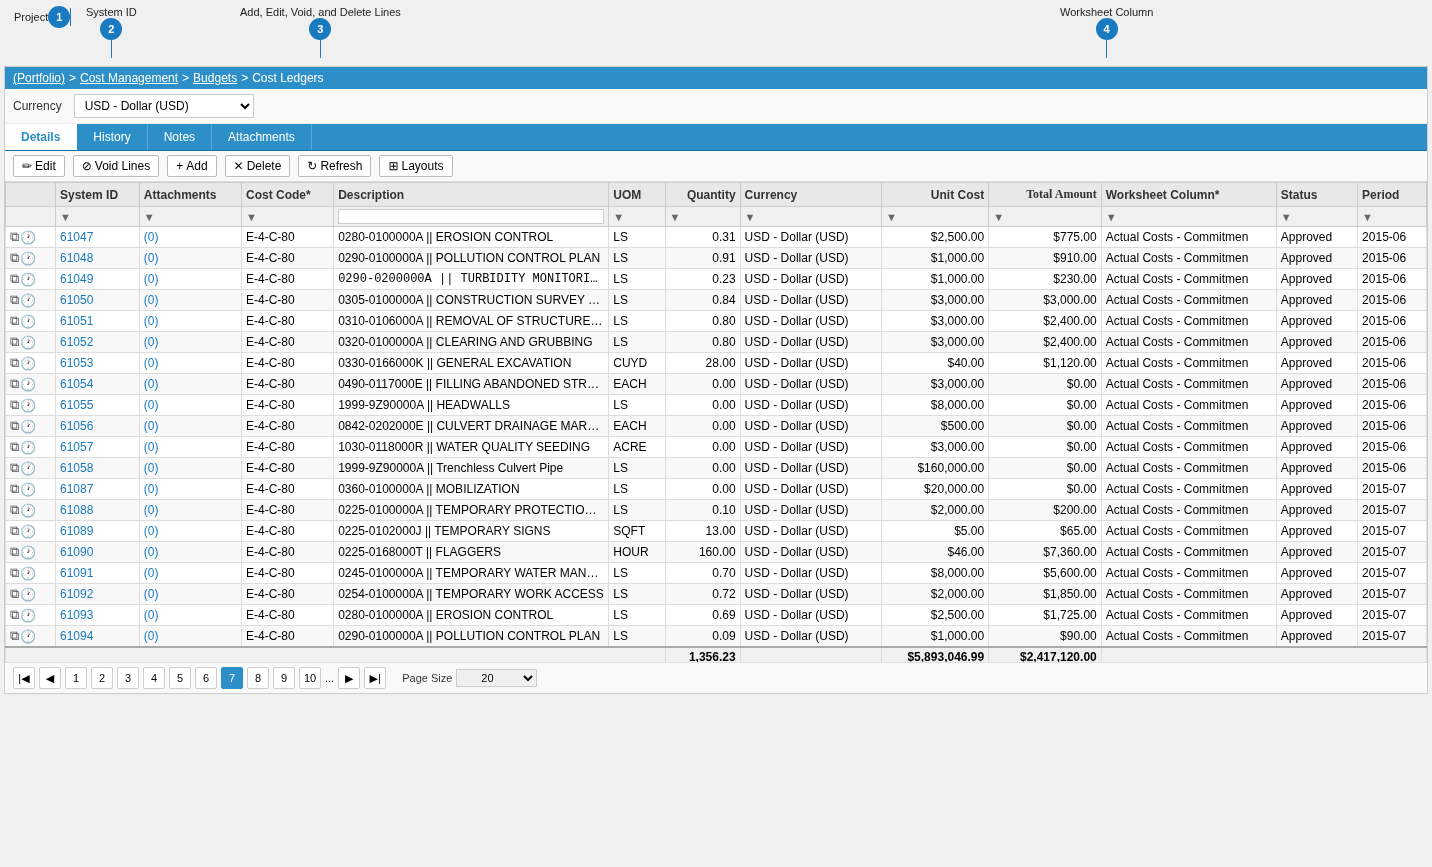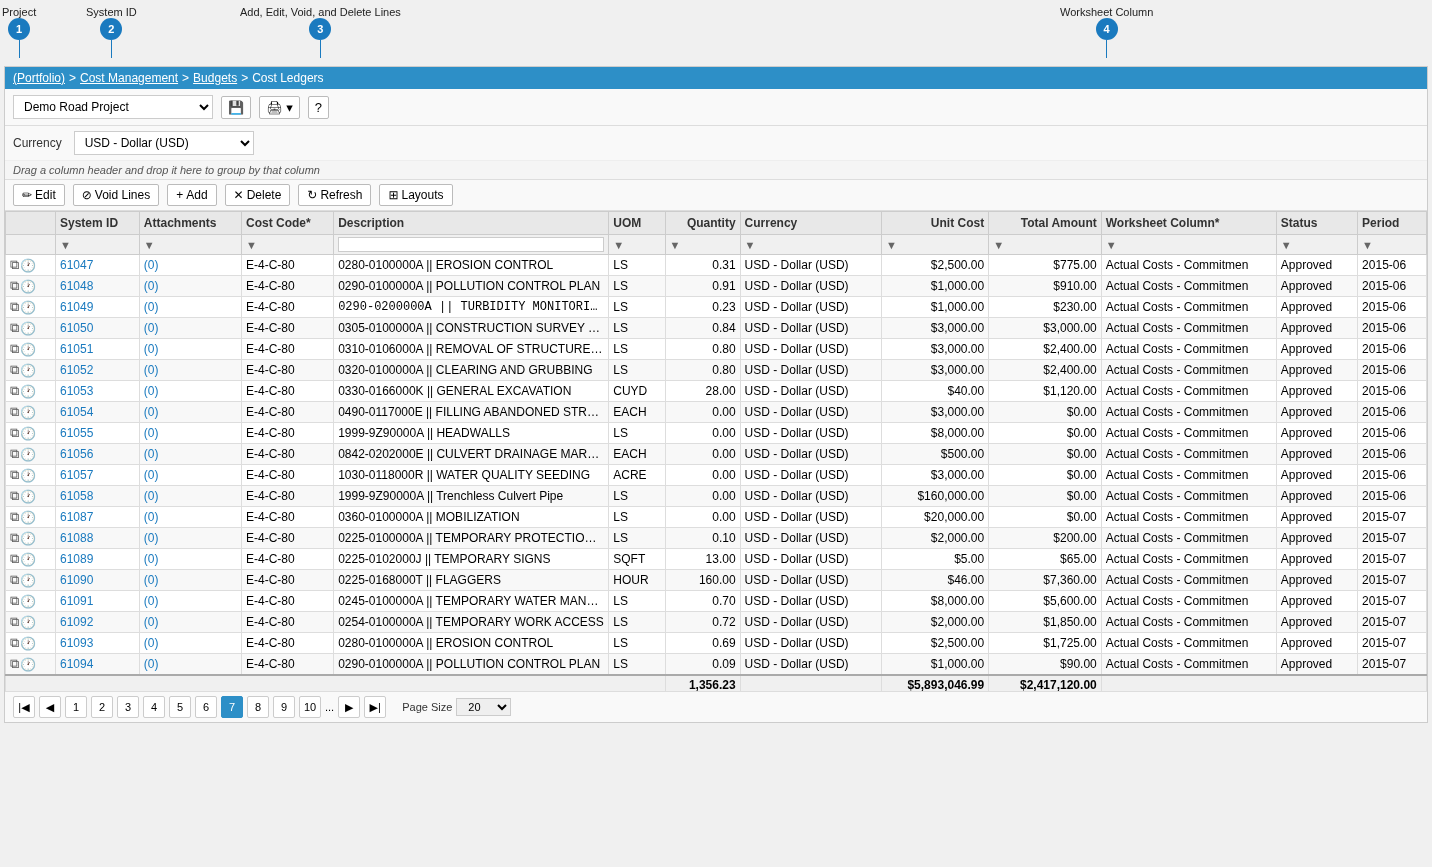--- a/index.html
+++ b/index.html
@@ -180,29 +180,29 @@
       border-radius: 2px;
     }
     .page-btn.active {
       background: #2d8fc7;
       color: white;
       border-color: #2d8fc7;
     }
     .page-size-label { font-size: 11px; color: #333; margin-left: 12px; }
     .page-size-select {
       border: 1px solid #ccc;
-      padding: 1px 7px;
+      padding: 1px 20px;
       font-size: 11px;
     }
   </style>
 </head>
 <body>
 
 <div style="position:relative; height:62px; background:#f0f0f0;">
-  <div style="position:absolute; left:2px; top:6px; display:flex; flex-direction:column; align-items:center;text-align:center;">
+  <div style="position:absolute; left:14px; top:6px; display:flex; align-items:center;text-align:center;">
     <span style="font-size:11px;color:#222;">Project</span>
     <div style="width:22px;height:22px;background:#1a7abf;border-radius:50%;color:white;display:flex;align-items:center;justify-content:center;font-size:11px;font-weight:bold;">1</div>
     <div style="width:1px;height:18px;background:#1a7abf;"></div>
   </div>
   <div style="position:absolute; left:86px; top:6px; display:flex; flex-direction:column; align-items:center;">
     <span style="font-size:11px;color:#222;">System ID</span>
     <div style="width:22px;height:22px;background:#1a7abf;border-radius:50%;color:white;display:flex;align-items:center;justify-content:center;font-size:11px;font-weight:bold;">2</div>
     <div style="width:1px;height:18px;background:#1a7abf;"></div>
   </div>
   <div style="position:absolute; left:240px; top:6px; display:flex; flex-direction:column; align-items:center;">
@@ -222,34 +222,33 @@
   <div class="breadcrumb-bar">
     <a>(Portfolio)</a>
     <span> &gt; </span>
     <a>Cost Management</a>
     <span> &gt; </span>
     <a>Budgets</a>
     <span> &gt; </span>
     <span>Cost Ledgers</span>
   </div>
 
-  <div class="toolbar-row">
-    <select class="project-select"><option>Demo Road Project</option></select>
-    <button class="toolbar-btn" title="Save">💾</button>
-    <button class="toolbar-btn" title="Print">🖨 ▾</button>
-    <button class="toolbar-btn" title="Help">?</button>
-  </div>
 
   <div class="currency-row">
     <span class="currency-label">Currency</span>
     <select class="currency-select"><option>USD - Dollar (USD)</option></select>
   </div>
 
-
-  <div class="drag-hint">Drag a column header and drop it here to group by that column</div>
+  <div class="tabs-bar">
+    <div class="tab active">Details</div>
+    <div class="tab">History</div>
+    <div class="tab">Notes</div>
+    <div class="tab">Attachments</div>
+  </div>
+
 
   <div class="actions-bar">
     <button class="action-btn">
       <span>✏</span>
       <span>Edit</span>
     </button>
     <button class="action-btn">
       <span>⊘</span>
       <span>Void Lines</span>
     </button>
@@ -277,21 +276,21 @@
         <tr>
           <th style="width:40px;"></th>
           <th style="width:55px;">System ID</th>
           <th style="width:70px;">Attachments</th>
           <th style="width:70px;">Cost Code*</th>
           <th style="width:220px;">Description</th>
           <th style="width:45px;">UOM</th>
           <th style="width:60px;" class="numeric">Quantity</th>
           <th style="width:110px;">Currency</th>
           <th style="width:80px;" class="numeric">Unit Cost</th>
-          <th style="width:90px;" class="numeric">Total Amount</th>
+          <th style="width:90px;font-family:Liberation Serif, serif;" class="numeric">Total Amount</th>
           <th style="width:140px;">Worksheet Column*</th>
           <th style="width:65px;">Status</th>
           <th style="width:55px;">Period</th>
         </tr>
         <tr class="filter-row">
           <th></th>
           <th><span style="color:#666;font-size:11px;">▼</span></th>
           <th><span style="color:#666;font-size:11px;">▼</span></th>
           <th><span style="color:#666;font-size:11px;">▼</span></th>
           <th><input class="col-filter" type="text" style=""></th>

